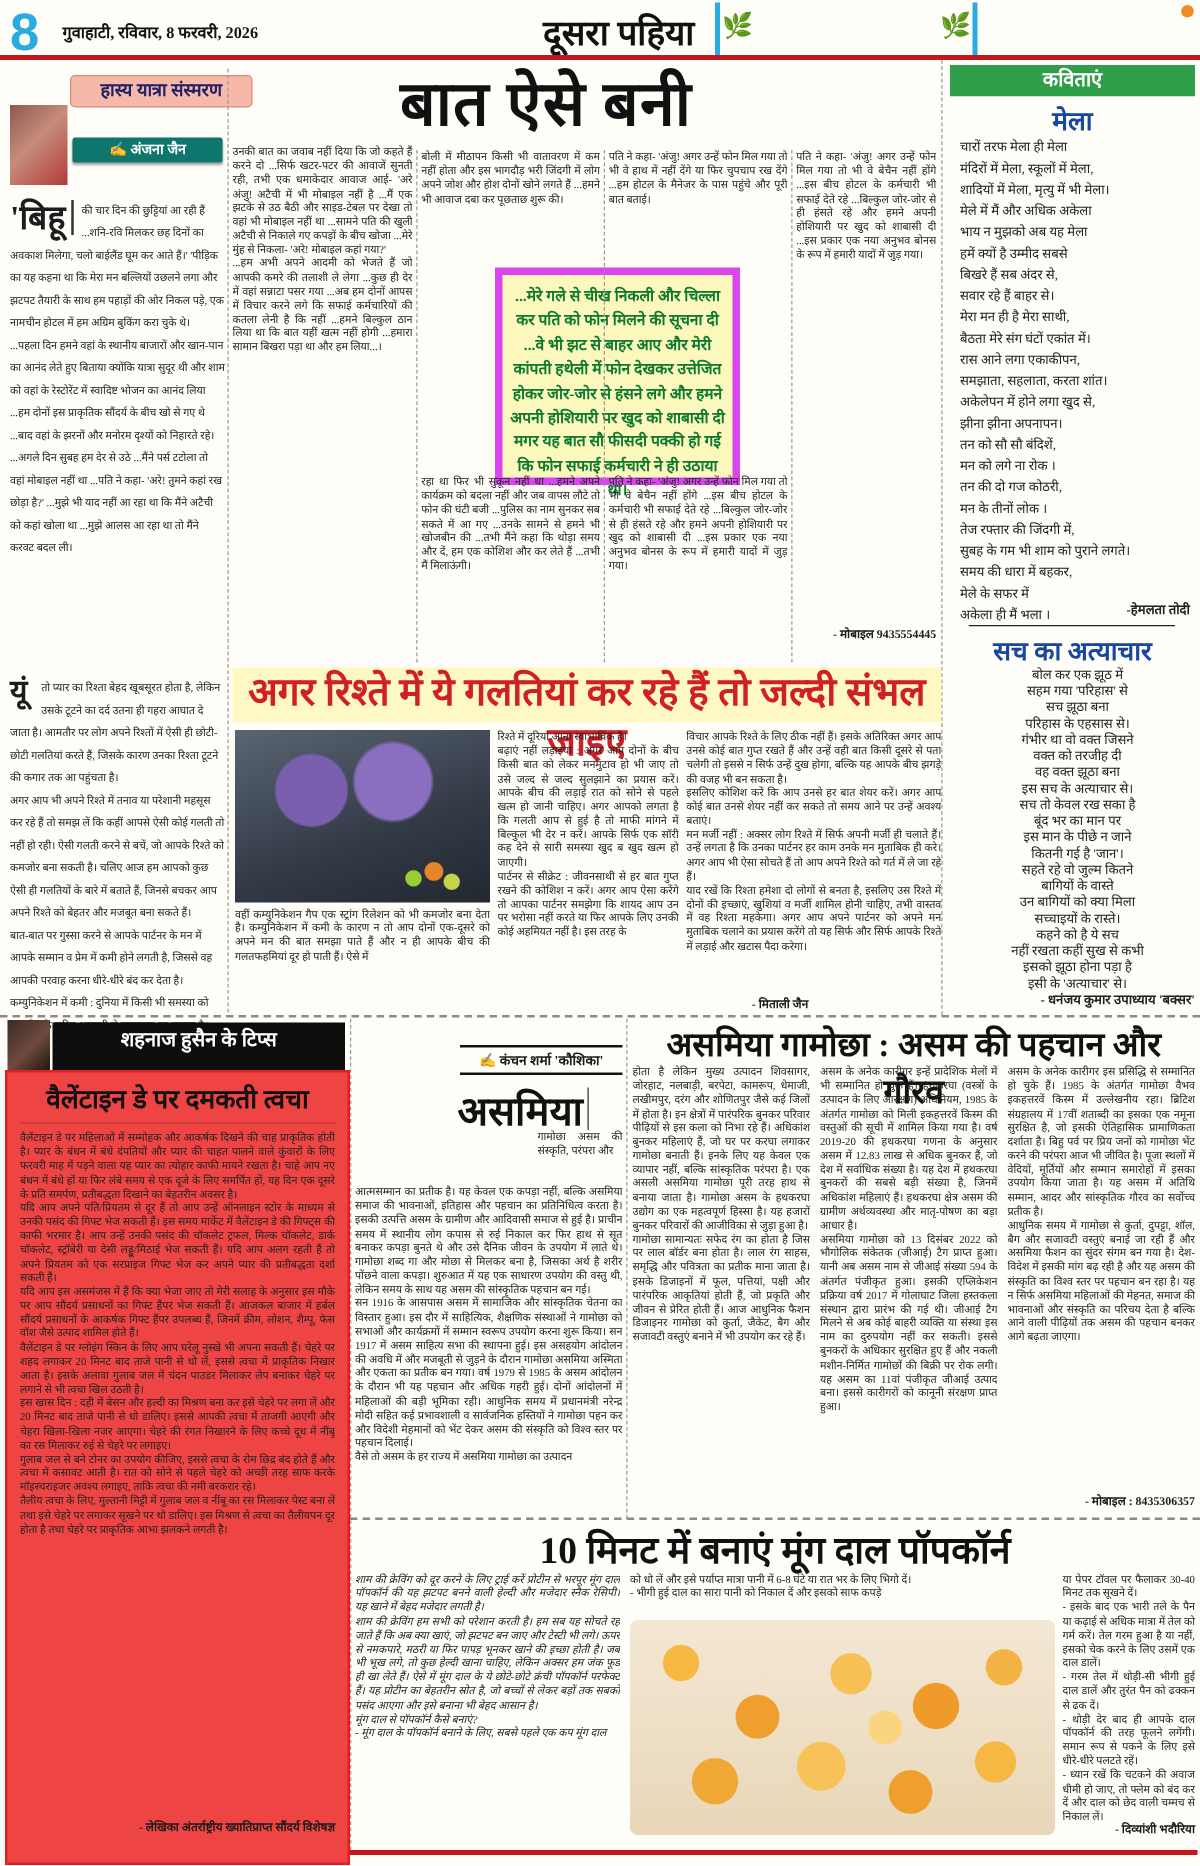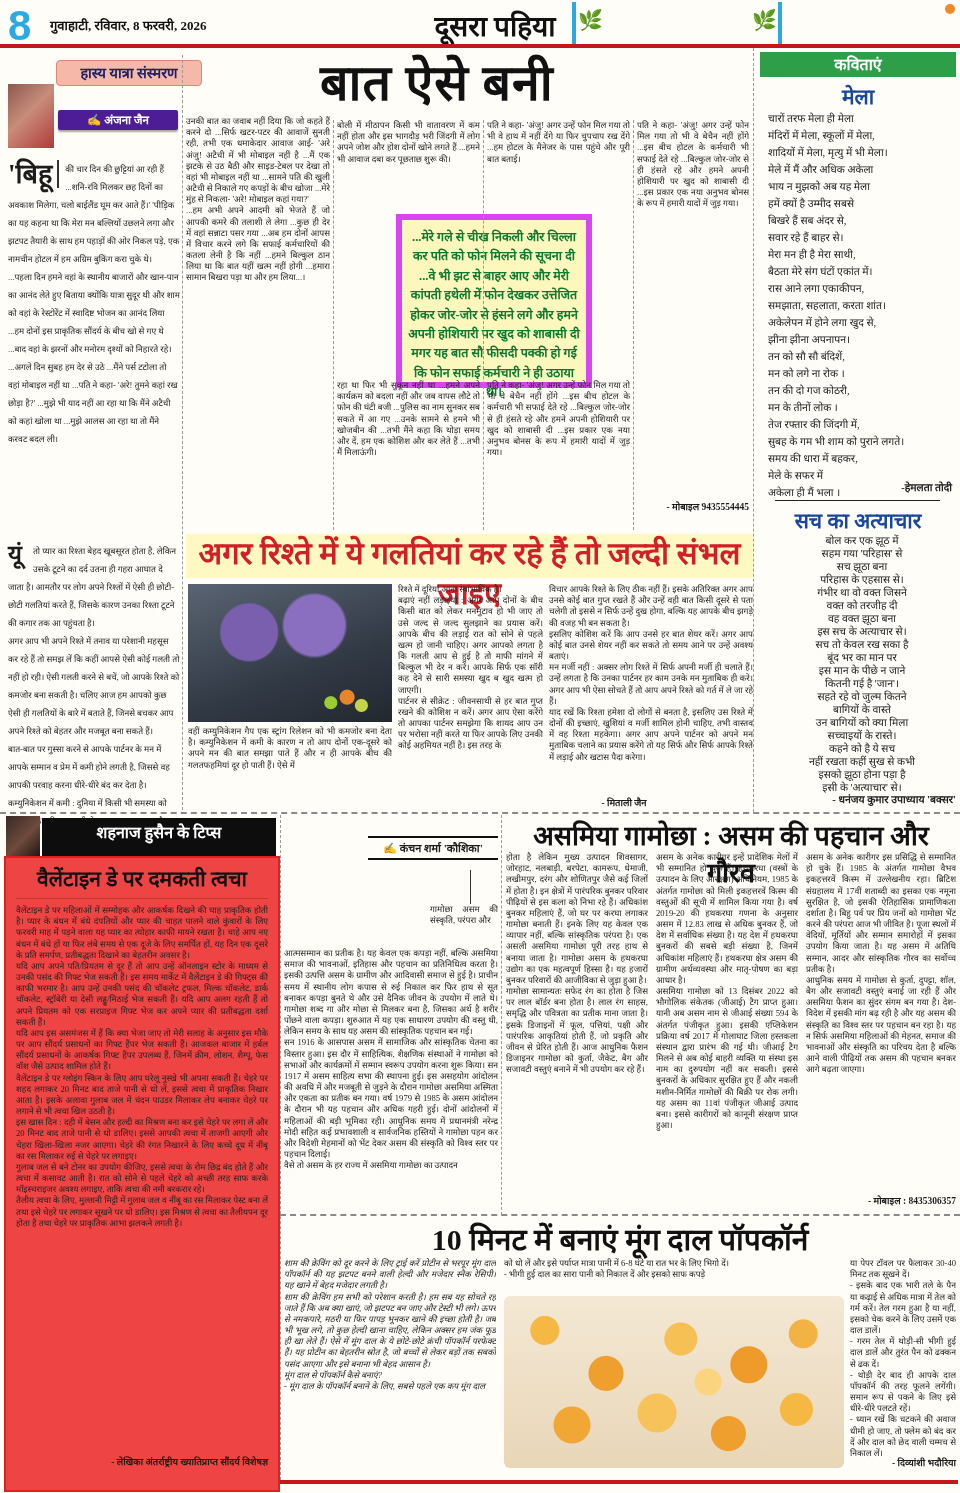--- a/index.html
+++ b/index.html
@@ -6,21 +6,21 @@
   #page{position:relative;width:960px;height:1493px;background:#fffdf8;margin:0 auto;overflow:hidden;
         font-family:"Liberation Serif","DejaVu Serif",serif;color:#1c1c1c;}
   .abs{position:absolute;}
   .body-txt{font-size:8.6px;line-height:1.3;text-align:justify;white-space:pre-line;overflow:hidden;color:#222;}
   .poem-txt{font-size:10.5px;line-height:1.62;white-space:pre-line;color:#222;}
   .vdash{border-left:1px dashed #9a9a9a;width:0;}
   .hdash{border-top:2px dashed #8a8a8a;height:0;}
   .redline{background:#c4161c;}
   .kicker-badge{background:#f6b8a8;border:1px solid #d98a73;border-radius:4px;color:#202066;
                 font-weight:bold;font-size:14.5px;text-align:center;line-height:24px;}
-  .ribbon{background:#4c1d95;color:#fff;font-weight:bold;font-size:11.5px;text-align:center;line-height:20px;
+  .ribbon{background:#0f766e;color:#fff;font-weight:bold;font-size:11.5px;text-align:center;line-height:20px;
           border-radius:2px;box-shadow:0 2px 2px rgba(0,0,0,.35);}
   .headline-main{font-weight:bold;font-size:50px;line-height:1;color:#111;letter-spacing:1px;}
   .dropcap{float:left;font-size:27px;font-weight:bold;line-height:1.05;margin:2px 6px 0 0;border-right:2px solid #333;padding-right:5px;}
   .pullquote{background:#fcf7bd;border:6px solid #d946ef;color:#0d7a2f;font-weight:bold;font-size:12.5px;
              line-height:1.55;text-align:center;padding:8px 6px;}
   .green-band{background:#2f9e49;color:#fff;font-weight:bold;font-size:16px;text-align:center;line-height:25px;}
   .poem-title{color:#17479e;font-weight:bold;font-size:21px;text-align:center;}
   .poem-author{font-weight:bold;font-size:10.5px;text-align:right;color:#222;}
   .rel-band{background:#fef9c3;}
   .rel-headline{color:#d02027;font-weight:bold;font-size:31px;text-align:center;line-height:40px;}
@@ -176,20 +176,21 @@
 
   <div class="abs" style="left:284px;top:826px;width:76px;height:118px;background:
        radial-gradient(circle at 50% 28%,#c98a5a 0 12px,transparent 13px),
        linear-gradient(150deg,#f2d12e,#e8b820 55%,#d7districts 0),linear-gradient(150deg,#f2d12e,#e8b820 60%,#caa10e);"></div>
   <div class="abs" style="left:368px;top:836px;width:130px;border-top:2px solid #111;"></div>
   <div class="abs" style="left:368px;top:840px;width:130px;text-align:center;font:bold 11px 'Liberation Serif',serif;">
     <span>✍</span>
     <span>कंचन शर्मा 'कौशिका'</span>
   </div>
   <div class="abs" style="left:368px;top:858px;width:130px;border-top:2px solid #111;"></div>
+  <div class="abs col-title" style="left:366px;top:866px;width:134px;">असमिया</div>
   <div class="abs" style="left:470px;top:870px;width:0;height:34px;border-left:1.5px solid #333;"></div>
 
   <div class="abs body-txt" style="left:430px;top:904px;width:68px;height:26px;">गामोछा असम की संस्कृति, परंपरा और</div>
   <div class="abs body-txt" style="left:284px;top:948px;width:214px;height:262px;">आत्मसम्मान का प्रतीक है। यह केवल एक कपड़ा नहीं, बल्कि असमिया समाज की भावनाओं, इतिहास और पहचान का प्रतिनिधित्व करता है। इसकी उत्पत्ति असम के ग्रामीण और आदिवासी समाज से हुई है। प्राचीन समय में स्थानीय लोग कपास से रुई निकाल कर फिर हाथ से सूत बनाकर कपड़ा बुनते थे और उसे दैनिक जीवन के उपयोग में लाते थे। गामोछा शब्द गा और मोछा से मिलकर बना है, जिसका अर्थ है शरीर पोंछने वाला कपड़ा। शुरुआत में यह एक साधारण उपयोग की वस्तु थी, लेकिन समय के साथ यह असम की सांस्कृतिक पहचान बन गई।
    सन 1916 के आसपास असम में सामाजिक और सांस्कृतिक चेतना का विस्तार हुआ। इस दौर में साहित्यिक, शैक्षणिक संस्थाओं ने गामोछा को सभाओं और कार्यक्रमों में सम्मान स्वरूप उपयोग करना शुरू किया। सन 1917 में असम साहित्य सभा की स्थापना हुई। इस असहयोग आंदोलन की अवधि में और मजबूती से जुड़ने के दौरान गामोछा असमिया अस्मिता और एकता का प्रतीक बन गया। वर्ष 1979 से 1985 के असम आंदोलन के दौरान भी यह पहचान और अधिक गहरी हुई। दोनों आंदोलनों में महिलाओं की बड़ी भूमिका रही। आधुनिक समय में प्रधानमंत्री नरेन्द्र मोदी सहित कई प्रभावशाली व सार्वजनिक हस्तियों ने गामोछा पहन कर और विदेशी मेहमानों को भेंट देकर असम की संस्कृति को विश्व स्तर पर पहचान दिलाई।
    वैसे तो असम के हर राज्य में असमिया गामोछा का उत्पादन</div>
   <div class="abs vdash" style="left:280px;top:815px;height:665px;"></div>
   <div class="abs vdash" style="left:501px;top:815px;height:400px;"></div>
 
   <div class="abs gam-headline" style="left:506px;top:816px;width:450px;">असमिया गामोछा : असम की पहचान और गौरव</div>

